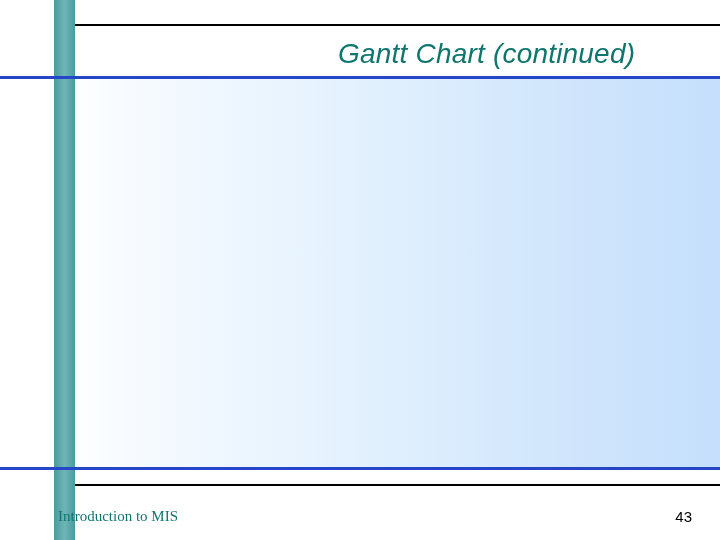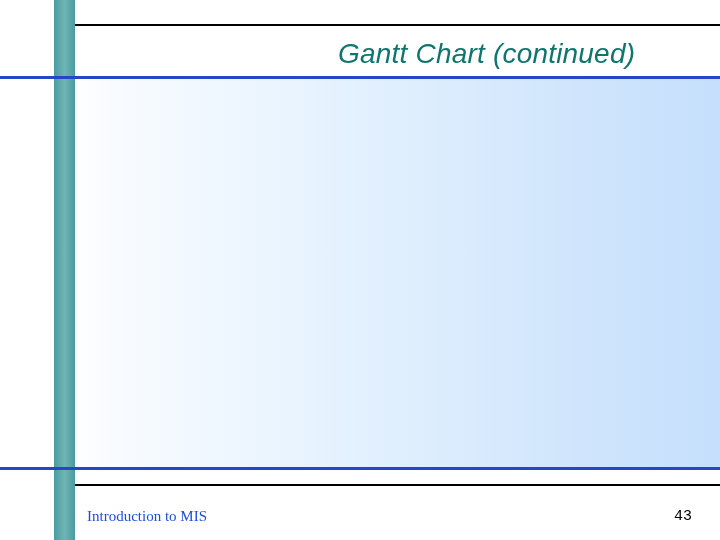--- a/index.html
+++ b/index.html
@@ -72,28 +72,27 @@
       width: 645px;
       height: 2px;
       background: #000;
     }
     .footer-left {
       position: absolute;
       left: 58px;
       top: 508px;
       font-family: "Times New Roman", Times, serif;
       font-size: 15px;
-      color: #1d4ed8;
-      margin-left: 29px;
+      color: #0f766e;
     }
     .footer-right {
       position: absolute;
       right: 28px;
       top: 508px;
-      font-family: Liberation Mono, monospace;
+      font-family: Liberation Sans, sans-serif;
       font-size: 15px;
       color: #000;
     }
   </style>
 </head>
 <body>
 
 <div class="content-area"></div>
 
 <div class="sidebar-stripe"></div>

